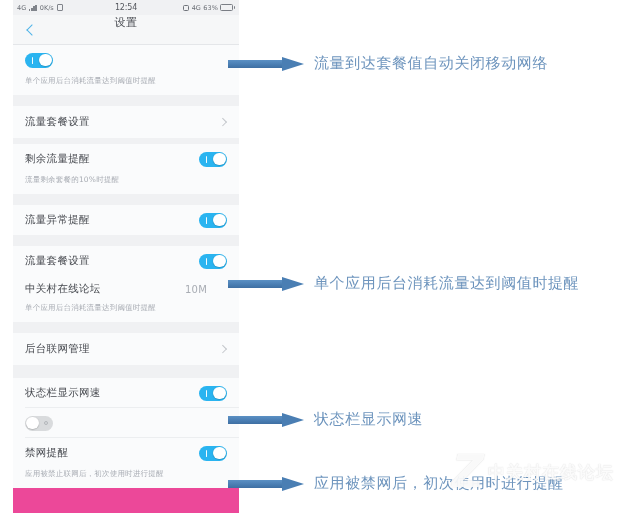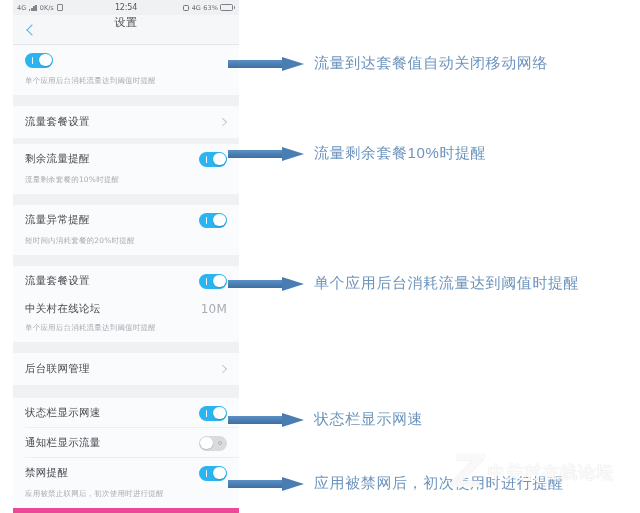--- a/index.html
+++ b/index.html
@@ -158,23 +158,23 @@
     height: 1px;
     background: #eceef0;
   }
   .row-title {
     font-size: 10.5px;
     color: #46494f;
     letter-spacing: 0.3px;
     flex: 1;
   }
   .row-value {
-    font-size: 12px;
+    font-size: 10px;
     color: #a8acb3;
-    margin-right: 0;
+    margin-right: 20px;
     letter-spacing: 0.2px;
   }
   .desc {
     background: #fafbfc;
     font-size: 7.5px;
     color: #a9adb4;
     padding: 1px 12px 9px 12px;
     letter-spacing: 0.2px;
   }
   .gap {
@@ -358,21 +358,20 @@
 
       <div class="gap"></div>
 
       <div class="row">
         <span class="row-title">流量异常提醒</span>
         <span class="toggle on">
             <span class="bar"></span>
             <span class="knob"></span>
           </span>
       </div>
-      <div class="desc">短时间内消耗套餐的20%时提醒</div>
 
       <div class="gap"></div>
 
       <div class="row">
         <span class="row-title">流量套餐设置</span>
         <span class="toggle on">
             <span class="bar"></span>
             <span class="knob"></span>
           </span>
       </div>
@@ -394,21 +393,20 @@
 
       <div class="row sep">
         <span class="row-title">状态栏显示网速</span>
         <span class="toggle on">
             <span class="bar"></span>
             <span class="knob"></span>
           </span>
       </div>
 
       <div class="row sep">
-        <span class="row-title">通知栏显示流量</span>
         <span class="toggle off">
             <span class="dot"></span>
             <span class="knob"></span>
           </span>
       </div>
 
       <div class="row">
         <span class="row-title">禁网提醒</span>
         <span class="toggle on">
             <span class="bar"></span>
@@ -421,27 +419,20 @@
   </div>
 
   <div class="annot" style="top:54px">
     <span class="arrow">
         <span class="shaft"></span>
         <span class="head"></span>
       </span>
     <span class="annot-text">流量到达套餐值自动关闭移动网络</span>
   </div>
 
-  <div class="annot" style="top:144px">
-    <span class="arrow">
-        <span class="shaft"></span>
-        <span class="head"></span>
-      </span>
-    <span class="annot-text">流量剩余套餐10%时提醒</span>
-  </div>
 
   <div class="annot" style="top:274px">
     <span class="arrow">
         <span class="shaft"></span>
         <span class="head"></span>
       </span>
     <span class="annot-text">单个应用后台消耗流量达到阈值时提醒</span>
   </div>
 
   <div class="annot" style="top:410px">

